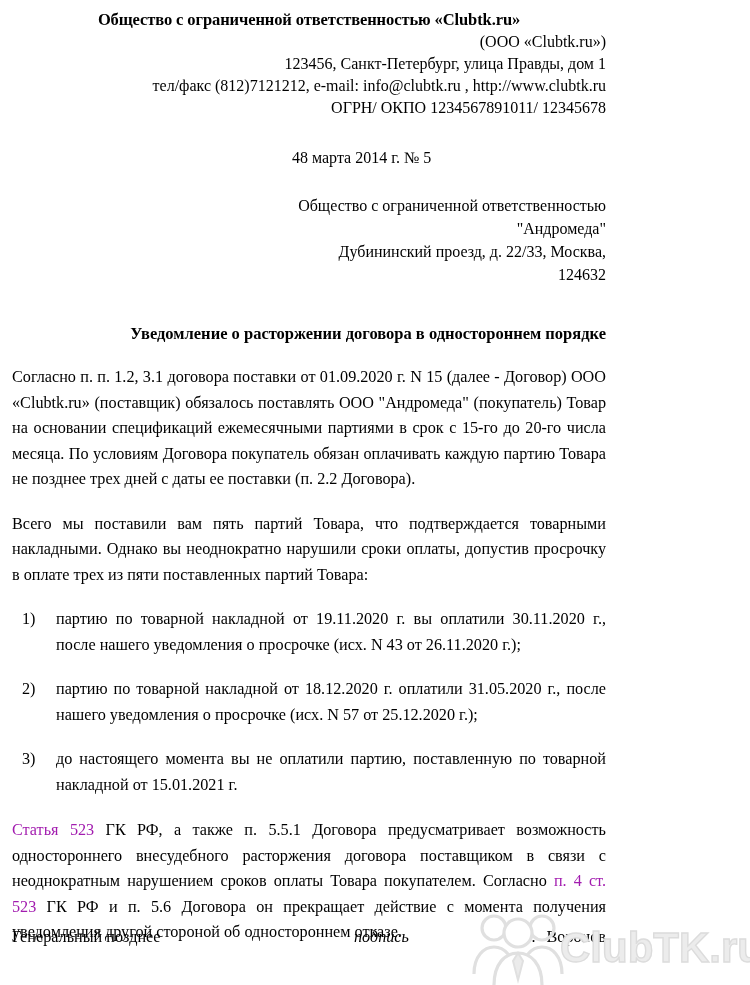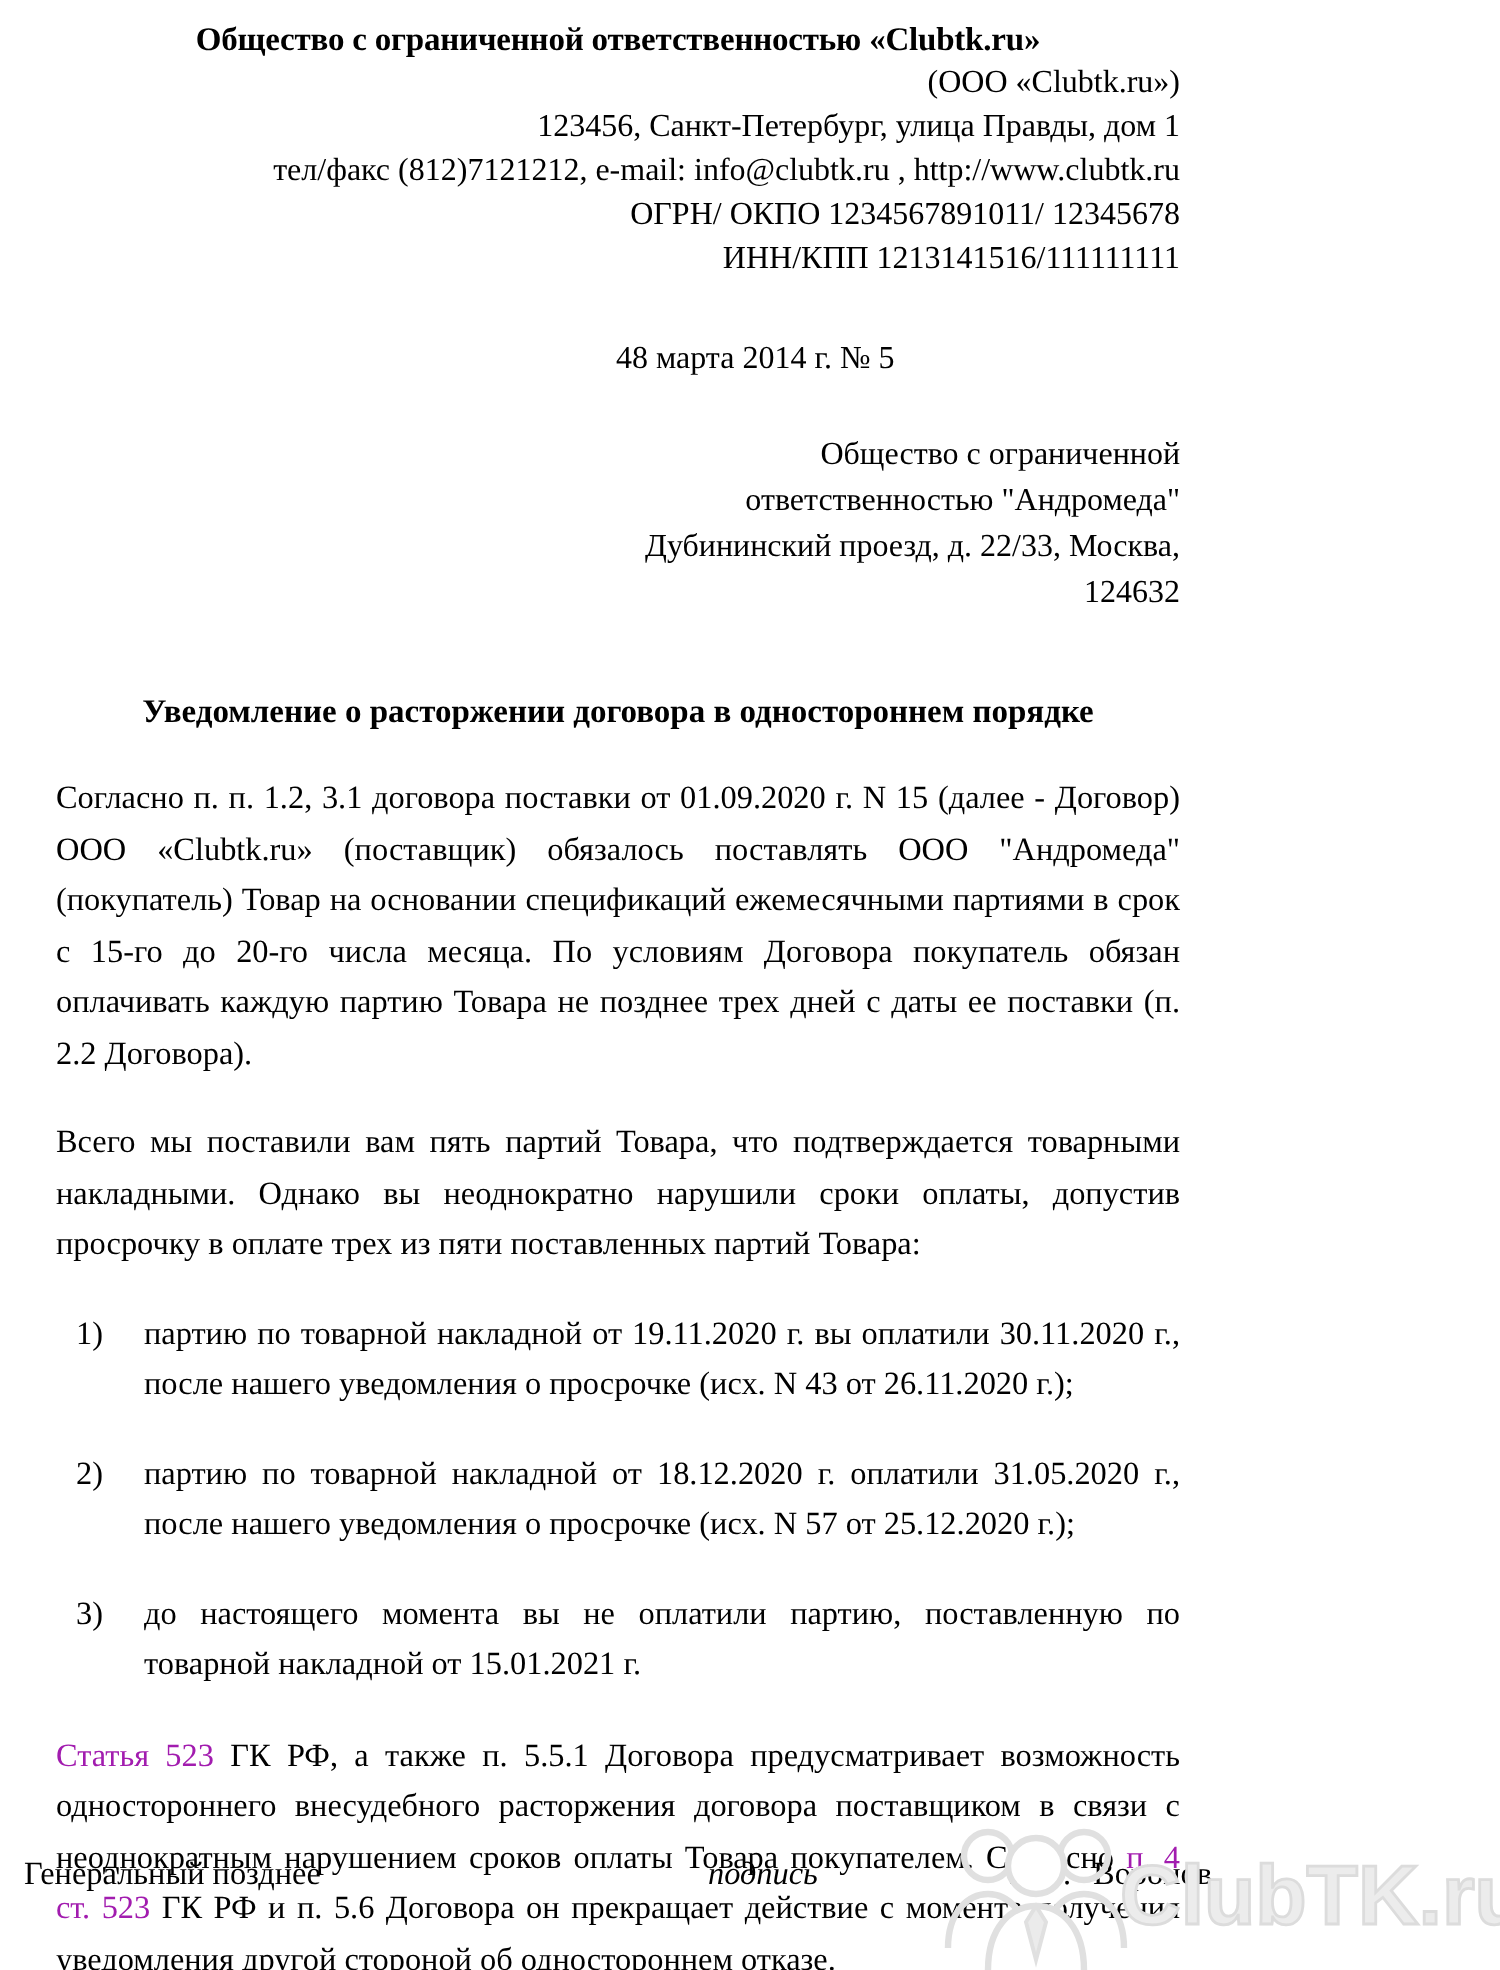--- a/index.html
+++ b/index.html
@@ -15,21 +15,21 @@
     overflow: hidden;
     font-family: "Liberation Serif", "DejaVu Serif", serif;
     color: #000000;
     -webkit-font-smoothing: antialiased;
   }
   .page {
     position: relative;
     width: 618px;
     height: 985px;
     box-sizing: border-box;
-    padding: 0 28px;
+    padding: 0 12px;
   }
 
   
   .letterhead {
     text-align: center;
     padding-top: 9px;
   }
   .letterhead .org-name {
     font-size: 16.5px;
     font-weight: bold;
@@ -59,21 +59,21 @@
     font-size: 16px;
     line-height: 23px;
   }
 
   
   .doc-title {
     margin-top: 37px;
     font-size: 16.5px;
     font-weight: bold;
     line-height: 22px;
-    text-align: center;
+    text-align: right;
   }
 
   
   .para {
     margin-top: 20px;
     font-size: 16.2px;
     line-height: 25.5px;
     text-align: justify;
     text-justify: inter-word;
     hyphens: none;
@@ -161,21 +161,20 @@
 <body>
 
 <div class="page">
 
   <div class="letterhead">
     <div class="org-name">Общество с ограниченной ответственностью «Clubtk.ru»</div>
     <div class="line">(ООО «Clubtk.ru»)</div>
     <div class="line">123456, Санкт-Петербург, улица Правды, дом 1</div>
     <div class="line">тел/факс (812)7121212, e-mail: info@clubtk.ru , http://www.clubtk.ru</div>
     <div class="line">ОГРН/ ОКПО 1234567891011/ 12345678</div>
-    <div class="line">ИНН/КПП 1213141516/111111111</div>
   </div>
 
   <div class="date-row">48 марта 2014 г. № 5</div>
 
   <div class="addressee">
     <div>Общество с ограниченной ответственностью "Андромеда"</div>
     <div>Дубининский проезд, д. 22/33, Москва, 124632</div>
   </div>
 
   <div class="doc-title">Уведомление о расторжении договора в одностороннем порядке</div>

